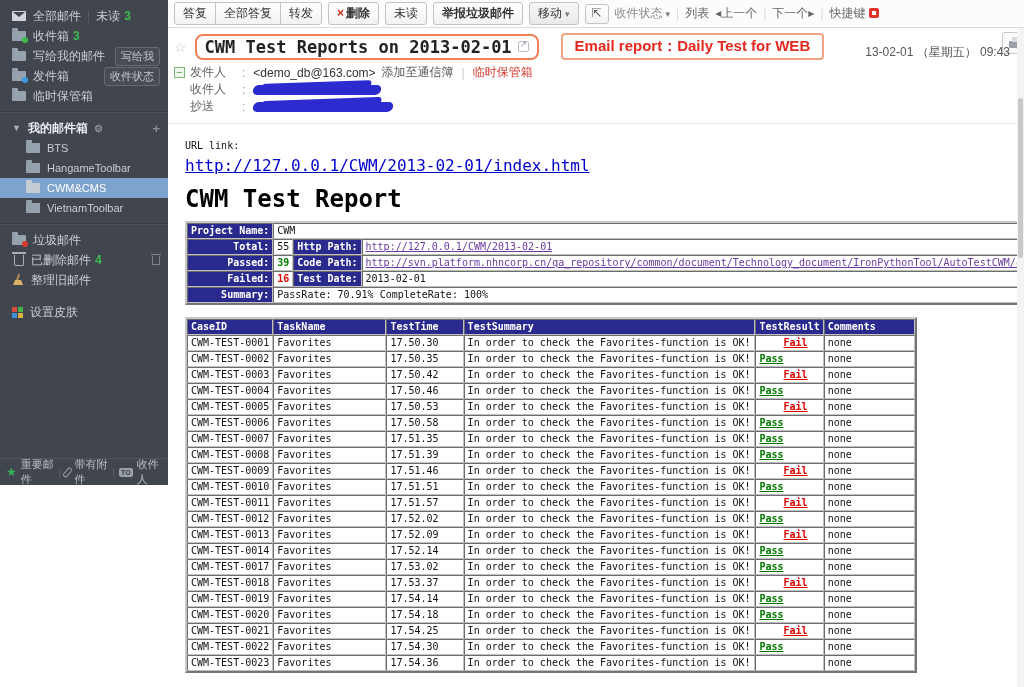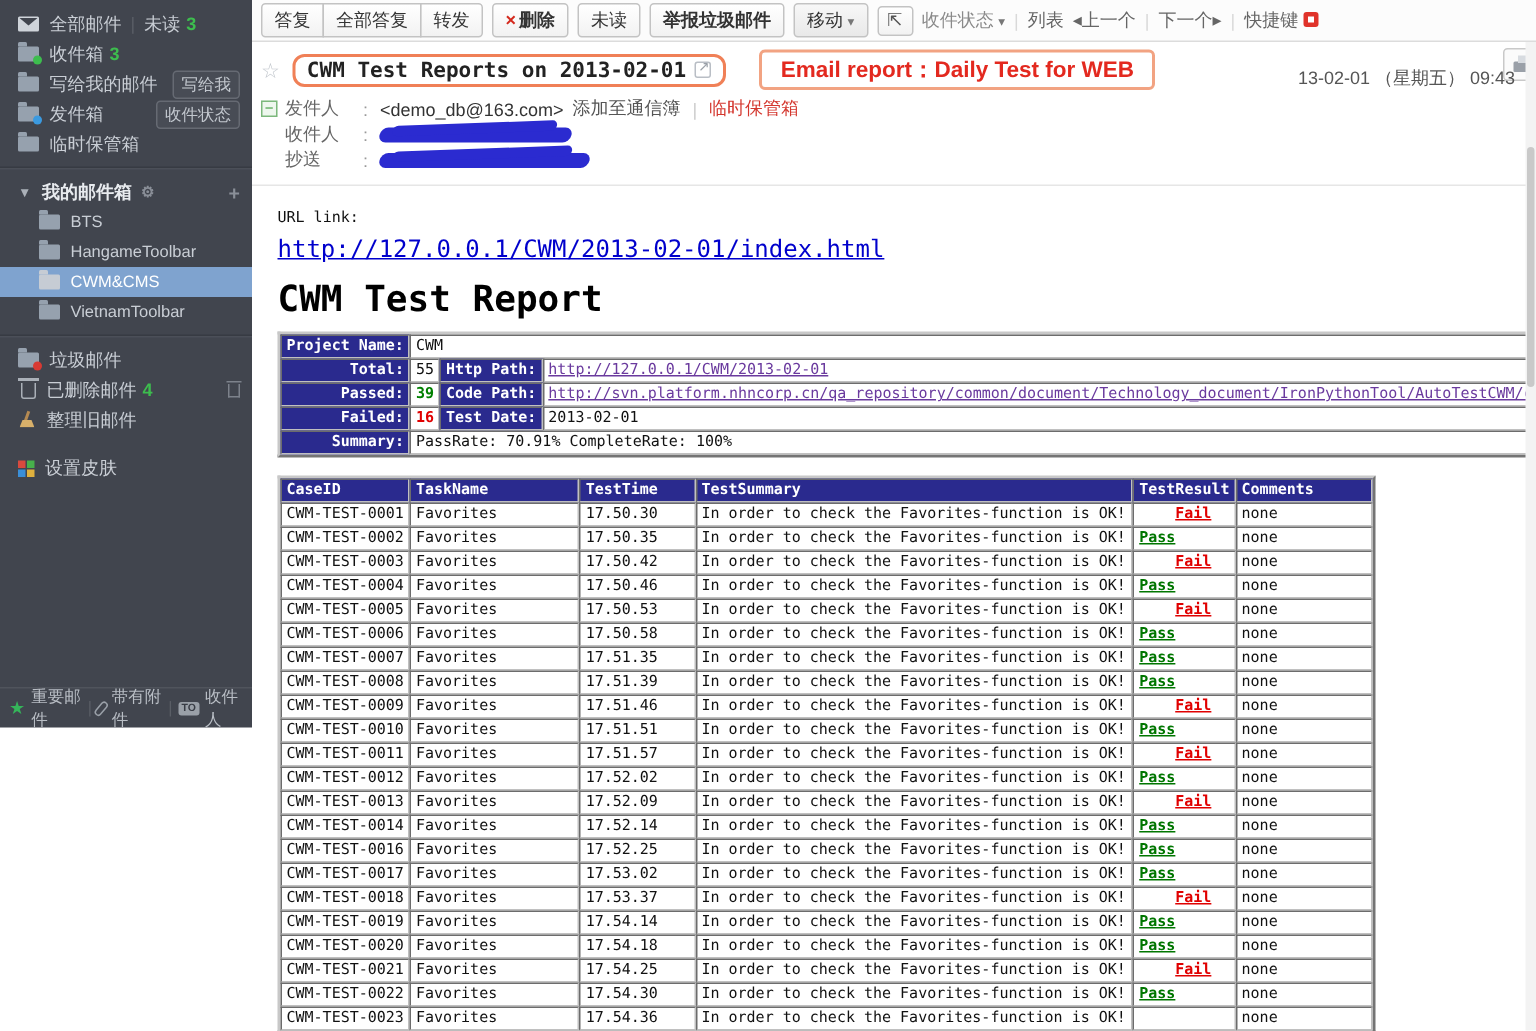--- a/index.html
+++ b/index.html
@@ -79,21 +79,21 @@
   .hot-badge::after { content:''; position:absolute; left:3px; top:3px; width:4px; height:4px; background:#fff; }
   .print-btn { position:absolute; top:4px; right:-6px; width:28px; height:22px; border:1px solid #c9c9c9;
     border-radius:3px; background:#fbfbfb; }
   .print-btn::before { content:''; position:absolute; left:6px; top:8px; width:13px; height:7px; background:#9aa0a8; border-radius:1px; }
   .print-btn::after { content:''; position:absolute; left:9px; top:4px; width:7px; height:5px; background:#d7dbe0; }
 
   .mail-header { position:relative; border-bottom:1px solid #e6e6e6; padding:5px 10px 8px 6px; }
   .subj-row { display:flex; align-items:center; gap:8px; }
   .star-ic { color:#c3c8ce; font-size:14px; }
   .subj-annot { border:2px solid #f08057; border-radius:8px; padding:1px 8px; display:inline-flex; align-items:center; gap:6px; }
-  .subj-text { font-family:"DejaVu Sans Mono", monospace; font-weight:bold; font-size:14px; color:#222; white-space:nowrap; }
+  .subj-text { font-family:"DejaVu Sans Mono", monospace; font-weight:bold; font-size:17px; color:#222; white-space:nowrap; }
   .extlink { width:11px; height:11px; border:1px solid #b9bec5; border-radius:2px; position:relative; }
   .extlink::after { content:'\2197'; position:absolute; left:1px; top:-3px; font-size:9px; color:#9aa0a8; }
   .note-annot { border:2px solid #f2a382; border-radius:4px; padding:2px 12px; margin-left:14px; }
   .note-text { color:#e3291f; font-weight:bold; font-size:15px; white-space:nowrap;text-align:right; }
   .fields { margin-top:4px; font-size:12px; color:#333; }
   .frow { display:flex; align-items:center; height:17px; }
   .collapse-ic { width:11px; height:11px; border:1px solid #7cb87c; background:#eef7ee; color:#3a9a3a;
     font-size:10px; line-height:9px; text-align:center; margin-right:5px; flex:none; }
   .flabel { color:#666; width:52px; }
   .fcolon { color:#999; margin-right:8px; }
@@ -456,28 +456,20 @@
           </tr>
           <tr>
             <td>CWM-TEST-0014</td>
             <td>Favorites</td>
             <td>17.52.14</td>
             <td>In order to check the Favorites-function is OK!</td>
             <td><span class="res-Pass">Pass</span></td>
             <td>none</td>
           </tr>
           <tr>
-            <td>CWM-TEST-0016</td>
-            <td>Favorites</td>
-            <td>17.52.25</td>
-            <td>In order to check the Favorites-function is OK!</td>
-            <td><span class="res-Pass">Pass</span></td>
-            <td>none</td>
-          </tr>
-          <tr>
             <td>CWM-TEST-0017</td>
             <td>Favorites</td>
             <td>17.53.02</td>
             <td>In order to check the Favorites-function is OK!</td>
             <td><span class="res-Pass">Pass</span></td>
             <td>none</td>
           </tr>
           <tr>
             <td>CWM-TEST-0018</td>
             <td>Favorites</td>

